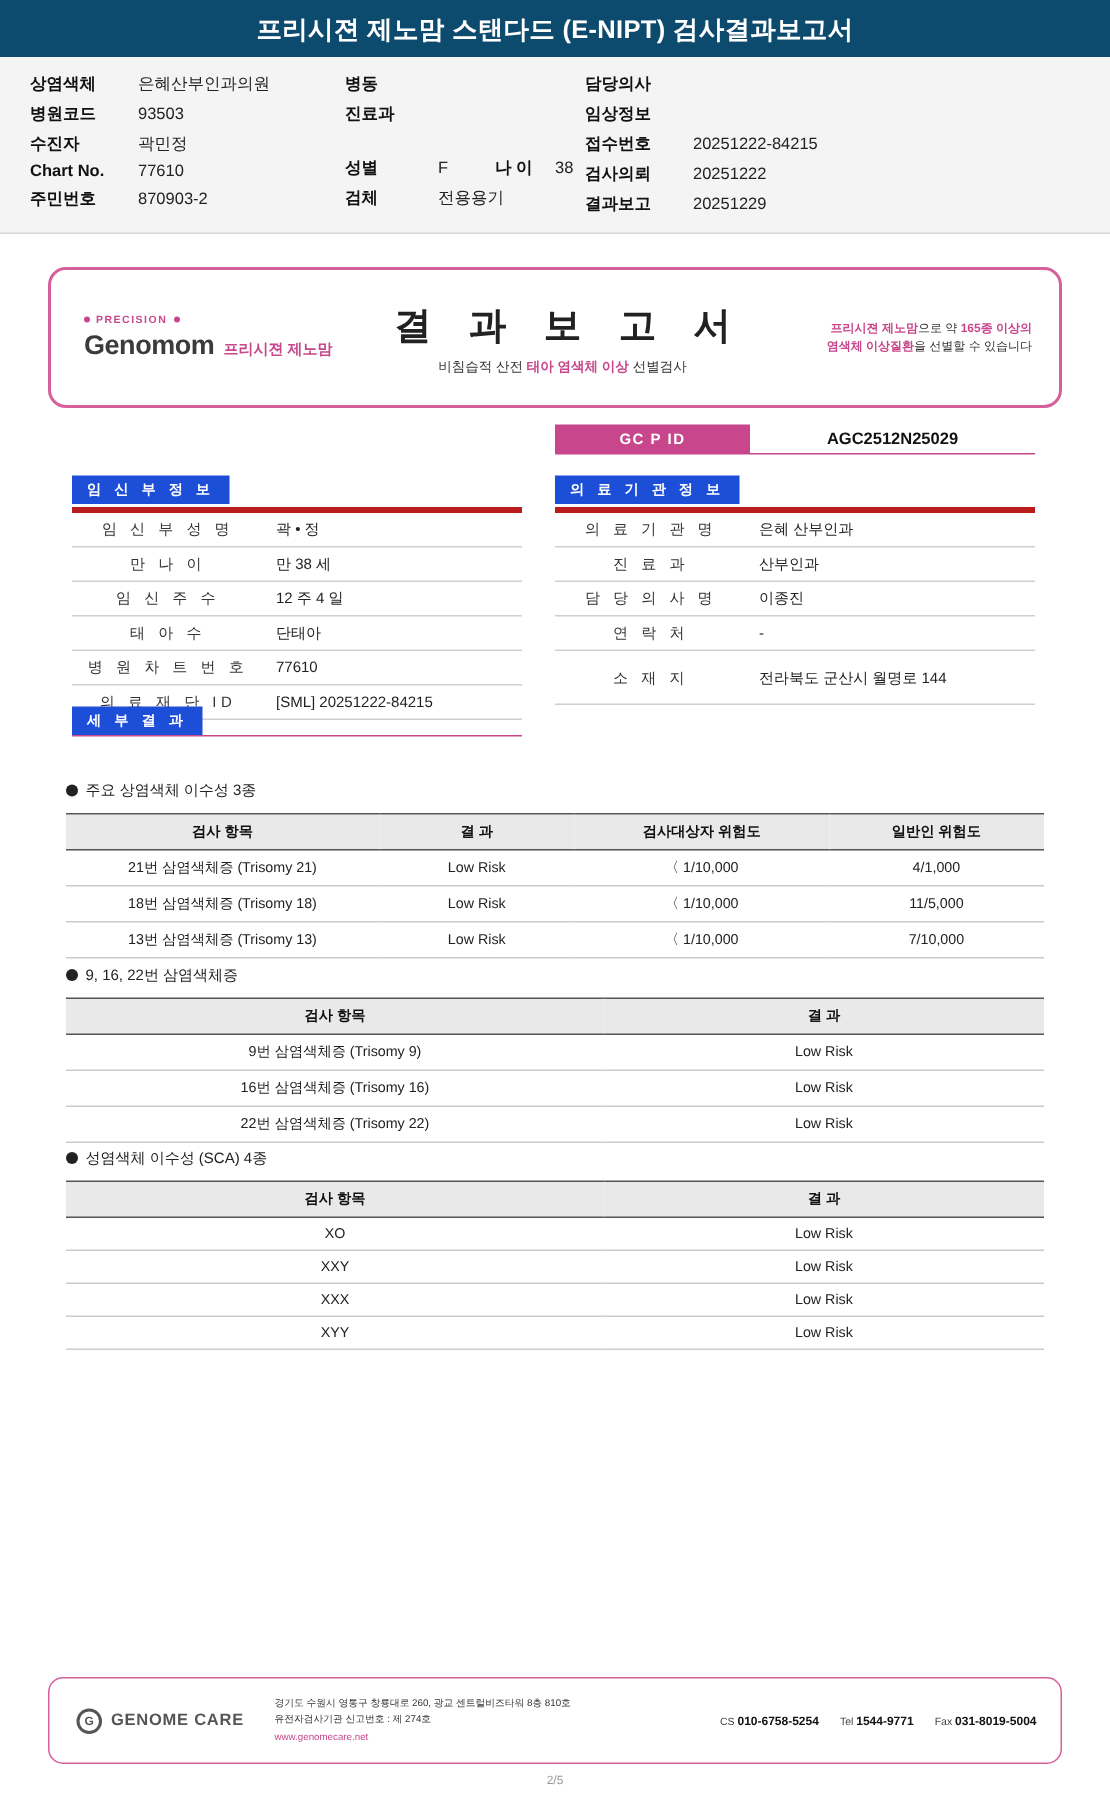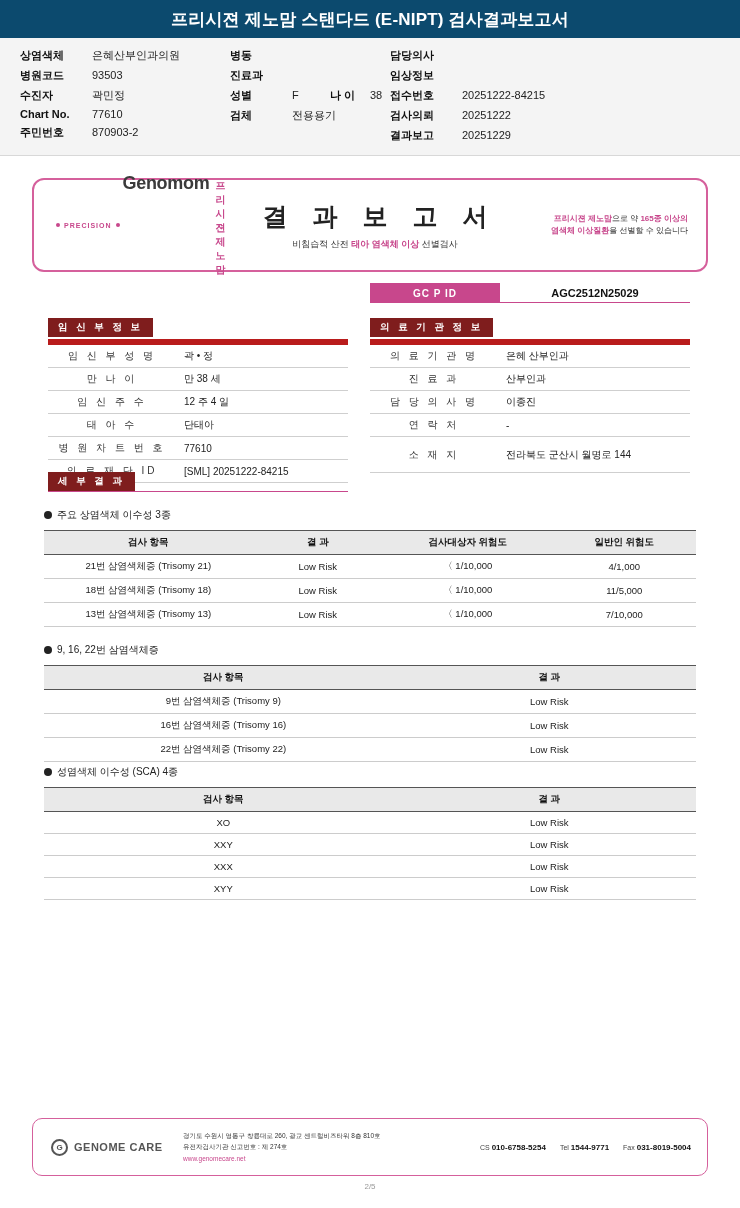--- a/index.html
+++ b/index.html
@@ -40,36 +40,36 @@
   .hdr-col.c3 { width: 300px; }
   .hdr-row { display: flex; align-items: baseline; }
   .hdr-label {
     font-weight: bold;
     color: #111;
     white-space: nowrap;
   }
   .hdr-label.w1 { width: 72px; }
   .hdr-label.w2 { width: 62px; }
   .hdr-label.w3 { width: 72px; }
-  .hdr-label.wsm { width: 40px; }
+  .hdr-label.wsm { width: 40px; margin-top: 16px; }
   .hdr-value { color: #222; font-weight: normal; }
 
   
   .report-card {
     position: absolute;
     left: 32px; top: 178px;
     width: 676px; height: 94px;
     border: 2px solid #d5609c;
     border-radius: 12px;
     background: #ffffff;
     display: flex; align-items: center;
   }
   .logo-zone {
     width: 200px; padding-left: 22px;
-    display: flex; flex-direction: row; gap: 3px;
+    display: flex; flex-direction: column; gap: 3px;
   }
   .precision-pill {
     display: inline-flex; align-items: center; gap: 4px;
     font-size: 7px; font-weight: bold; color: #c8478c;
     letter-spacing: 1px;
   }
   .dot { width: 4px; height: 4px; border-radius: 50%; background: #c8478c; display:inline-block;}
   .logo-main { display: flex; align-items: baseline; gap: 6px; }
   .logo-g { font-size: 18px; font-weight: bold; color: #3b3b3b; letter-spacing: -0.3px;}
   .logo-kr { font-size: 10px; font-weight: bold; color: #c8478c; }
@@ -102,34 +102,34 @@
   }
   .gcp-value {
     flex: 1; height: 20px;
     border-bottom: 1px solid #c8478c;
     display: flex; align-items: center; justify-content: center;
     font-size: 11px; font-weight: bold; color: #111;
   }
 
   
   .sec-tag {
-    background: #7f1d1d; color: #fff;
+    background: #1d4ed8; color: #fff;
     font-size: 9.5px; font-weight: bold;
     letter-spacing: 3px;
     padding: 3px 10px;
     display: inline-block;
   }
 
   
   .info-left { position: absolute; left: 48px; top: 316px; width: 300px; }
   .info-right { position: absolute; left: 370px; top: 316px; width: 320px; }
   .tag-row { margin-bottom: 2px; }
   .info-tbl { width: 100%; border-collapse: collapse; font-size: 10px; }
   .info-tbl tr { border-bottom: 1px solid #cfcfcf; }
-  .info-tbl tr:first-child { border-top: 6px solid #b91c1c; }
+  .info-tbl tr:first-child { border-top: 4px solid #b91c1c; }
   .info-tbl td { padding: 4px 6px; color: #222; height: 20px; }
   .info-tbl td.k {
     width: 128px;
     letter-spacing: 3px;
     text-align: center;
     color: #333;
   }
   .info-tbl td.v { padding-left: 8px; }
 
   
@@ -365,21 +365,21 @@
         </tr>
       </tbody>
     </table>
   </div>
 
   <div class="detail-head">
     <span class="sec-tag">세   부   결   과</span>
     <div class="underline"></div>
   </div>
 
-  <div class="res-block" style="top:508px">
+  <div class="res-block" style="top:520px">
     <div class="res-title">
       <span class="bullet"></span>
       <span>주요 상염색체 이수성 3종</span>
     </div>
     <table class="res">
       <thead>
         <tr>
           <th style="width:32%">검사 항목</th>
           <th style="width:20%">결 과</th>
           <th style="width:26%">검사대상자 위험도</th>

